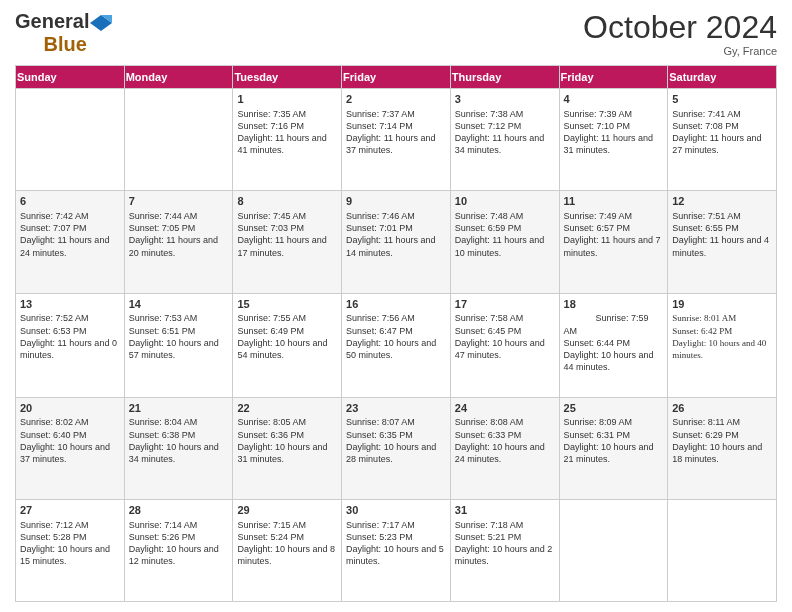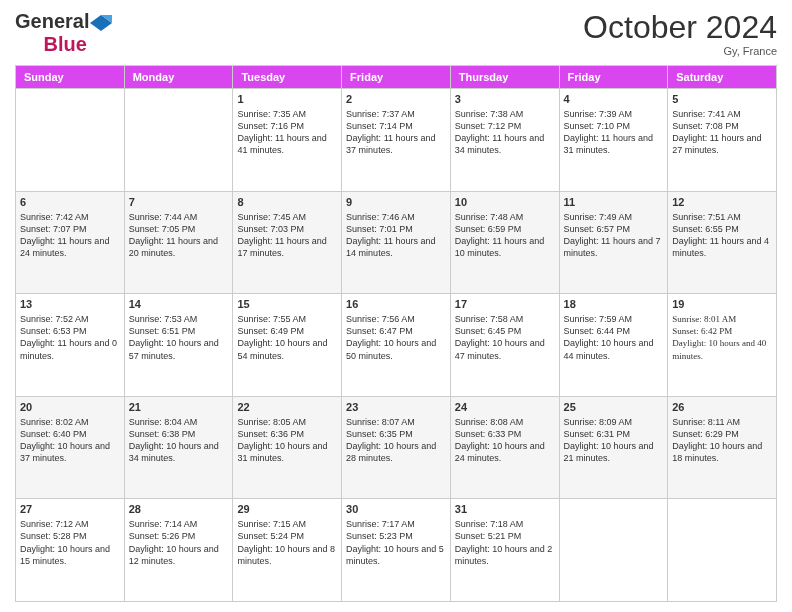--- a/index.html
+++ b/index.html
@@ -47,23 +47,23 @@
       text-align: right;
     }
     .calendar {
       flex: 1;
       border-collapse: collapse;
       width: 100%;
       table-layout: fixed;
       font-size: 9.5px;
     }
     .calendar thead tr th {
-      background-color: #d946ef;
+      background-color: #be185d;
       color: #fff;
-      padding: 5px 8px;
+      padding: 5px 1px;
       text-align: left;
       font-size: 11px;
       font-weight: bold;
       border: 1px solid #ccc;
     }
     .calendar tbody tr td {
       border: 1px solid #ccc;
       vertical-align: top;
       padding: 3px 4px;
       height: 82px;
@@ -96,21 +96,21 @@
     <div class="logo">
       <div class="logo-row">
         <span style="font-size:20px;font-weight:bold;">
           <span style="color:#333;">General</span><svg style="display:inline;vertical-align:middle;margin:0 1px;" width="22" height="16" viewBox="0 0 22 16">
               <polygon points="0,8 11,0 22,8 11,16" fill="#1a6fba"></polygon>
               <polygon points="11,0 22,8 22,0" fill="#4aa3e0"></polygon>
             </svg>
         </span>
       </div>
       <div>
-        <span style="color:#be185d;font-size:20px;font-weight:bold;margin-left:2px;">Blue</span>
+        <span style="color:#a16207;font-size:20px;font-weight:bold;margin-left:2px;">Blue</span>
       </div>
     </div>
     <div class="title-block">
       <div class="month-title">October 2024</div>
       <div class="location">Gy, France</div>
     </div>
   </div>
 
   <table class="calendar">
     <thead>
@@ -176,21 +176,21 @@
 Daylight: 10 hours and 57 minutes.</span></td>
           <td><span class="day-number">15</span><span class="day-info" style="white-space: pre-line;">Sunrise: 7:55 AM
 Sunset: 6:49 PM
 Daylight: 10 hours and 54 minutes.</span></td>
           <td><span class="day-number">16</span><span class="day-info" style="white-space: pre-line;">Sunrise: 7:56 AM
 Sunset: 6:47 PM
 Daylight: 10 hours and 50 minutes.</span></td>
           <td><span class="day-number">17</span><span class="day-info" style="white-space: pre-line;">Sunrise: 7:58 AM
 Sunset: 6:45 PM
 Daylight: 10 hours and 47 minutes.</span></td>
-          <td><span class="day-number">18</span><span class="day-info" style="white-space: pre-line;">Sunrise: 7:59 AM
+          <td><span class="day-number">18</span><span class="day-info" style="white-space: pre-line; margin-left: 32px;">Sunrise: 7:59 AM
 Sunset: 6:44 PM
 Daylight: 10 hours and 44 minutes.</span></td>
           <td><span class="day-number">19</span><span class="day-info" style="white-space: pre-line; font-family: Liberation Serif, serif;">Sunrise: 8:01 AM
 Sunset: 6:42 PM
 Daylight: 10 hours and 40 minutes.</span></td>
         </tr>
         <tr>
           <td><span class="day-number">20</span><span class="day-info" style="white-space: pre-line;">Sunrise: 8:02 AM
 Sunset: 6:40 PM
 Daylight: 10 hours and 37 minutes.</span></td>

